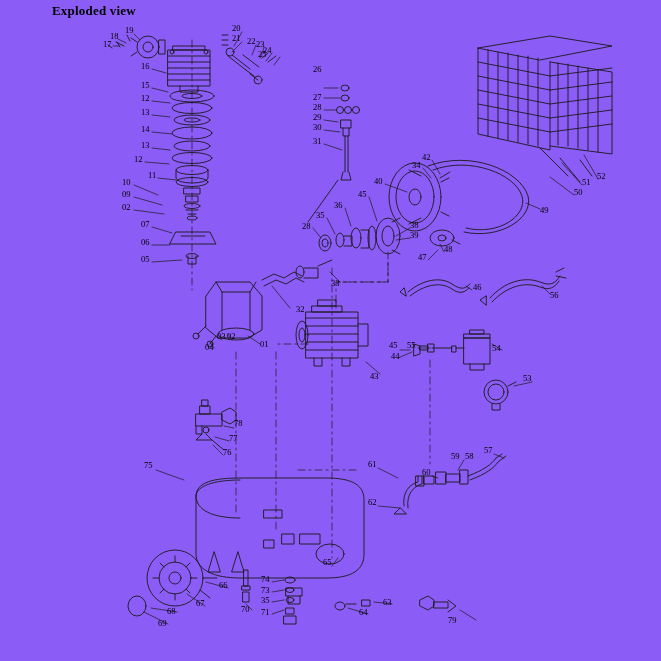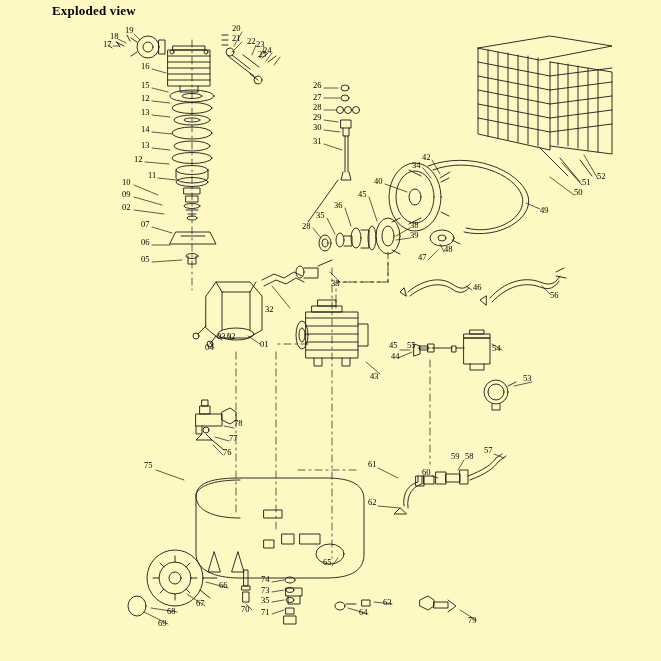--- a/index.html
+++ b/index.html
@@ -9,21 +9,21 @@
   }
   body {
     font-family: "Liberation Serif", serif;
     color: #000000;
   }
   #page {
     position: relative;
     width: 661px;
     height: 661px;
     overflow: hidden;
-    background: #fef9c3;
+    background: #8b5cf6;
   }
   #title {
     position: absolute;
     left: 52px;
     top: 3px;
     font-family: "Liberation Serif", serif;
     font-weight: bold;
     font-size: 13px;
     letter-spacing: 0.2px;
     color: #000;
@@ -342,21 +342,21 @@
     <span class="lbl" style="left:141px; top:238px">06</span>
     <span class="lbl" style="left:141px; top:255px">05</span>
 
     <span class="lbl" style="left:232px; top:24px">20</span>
     <span class="lbl" style="left:232px; top:34px">21</span>
     <span class="lbl" style="left:247px; top:37px">22</span>
     <span class="lbl" style="left:256px; top:40px">23</span>
     <span class="lbl" style="left:263px; top:46px">24</span>
     <span class="lbl" style="left:258px; top:50px">25</span>
 
-    <span class="lbl" style="left:313px; top:81px">26</span>
+    <span class="lbl" style="left:313px; top:65px">26</span>
     <span class="lbl" style="left:313px; top:93px">27</span>
     <span class="lbl" style="left:313px; top:103px">28</span>
     <span class="lbl" style="left:313px; top:113px">29</span>
     <span class="lbl" style="left:313px; top:123px">30</span>
     <span class="lbl" style="left:313px; top:137px">31</span>
 
     <span class="lbl" style="left:302px; top:222px">28</span>
     <span class="lbl" style="left:316px; top:211px">35</span>
     <span class="lbl" style="left:334px; top:201px">36</span>
     <span class="lbl" style="left:358px; top:190px">45</span>
@@ -367,21 +367,21 @@
     <span class="lbl" style="left:422px; top:153px">42</span>
     <span class="lbl" style="left:418px; top:253px">47</span>
     <span class="lbl" style="left:444px; top:245px">48</span>
     <span class="lbl" style="left:540px; top:206px">49</span>
     <span class="lbl" style="left:574px; top:188px">50</span>
     <span class="lbl" style="left:582px; top:178px">51</span>
     <span class="lbl" style="left:597px; top:172px">52</span>
     <span class="lbl" style="left:473px; top:283px">46</span>
     <span class="lbl" style="left:550px; top:291px">56</span>
 
-    <span class="lbl" style="left:265px; top:305px">32</span>
+    <span class="lbl" style="left:296px; top:305px">32</span>
     <span class="lbl" style="left:331px; top:279px">33</span>
     <span class="lbl" style="left:217px; top:332px">03</span>
     <span class="lbl" style="left:227px; top:332px">02</span>
     <span class="lbl" style="left:205px; top:343px">04</span>
     <span class="lbl" style="left:260px; top:340px">01</span>
 
     <span class="lbl" style="left:391px; top:352px">44</span>
     <span class="lbl" style="left:389px; top:341px">45</span>
     <span class="lbl" style="left:407px; top:341px">55</span>
     <span class="lbl" style="left:370px; top:372px">43</span>
@@ -405,16 +405,16 @@
     <span class="lbl" style="left:261px; top:575px">74</span>
     <span class="lbl" style="left:261px; top:586px">73</span>
     <span class="lbl" style="left:261px; top:596px">35</span>
     <span class="lbl" style="left:261px; top:608px">71</span>
     <span class="lbl" style="left:241px; top:605px">70</span>
     <span class="lbl" style="left:196px; top:599px">67</span>
     <span class="lbl" style="left:167px; top:607px">68</span>
     <span class="lbl" style="left:158px; top:619px">69</span>
     <span class="lbl" style="left:359px; top:608px">64</span>
     <span class="lbl" style="left:383px; top:598px">63</span>
-    <span class="lbl" style="left:468px; top:616px">79</span>
+    <span class="lbl" style="left:448px; top:616px">79</span>
   </div>
 
 </div>
 
 </body></html>

